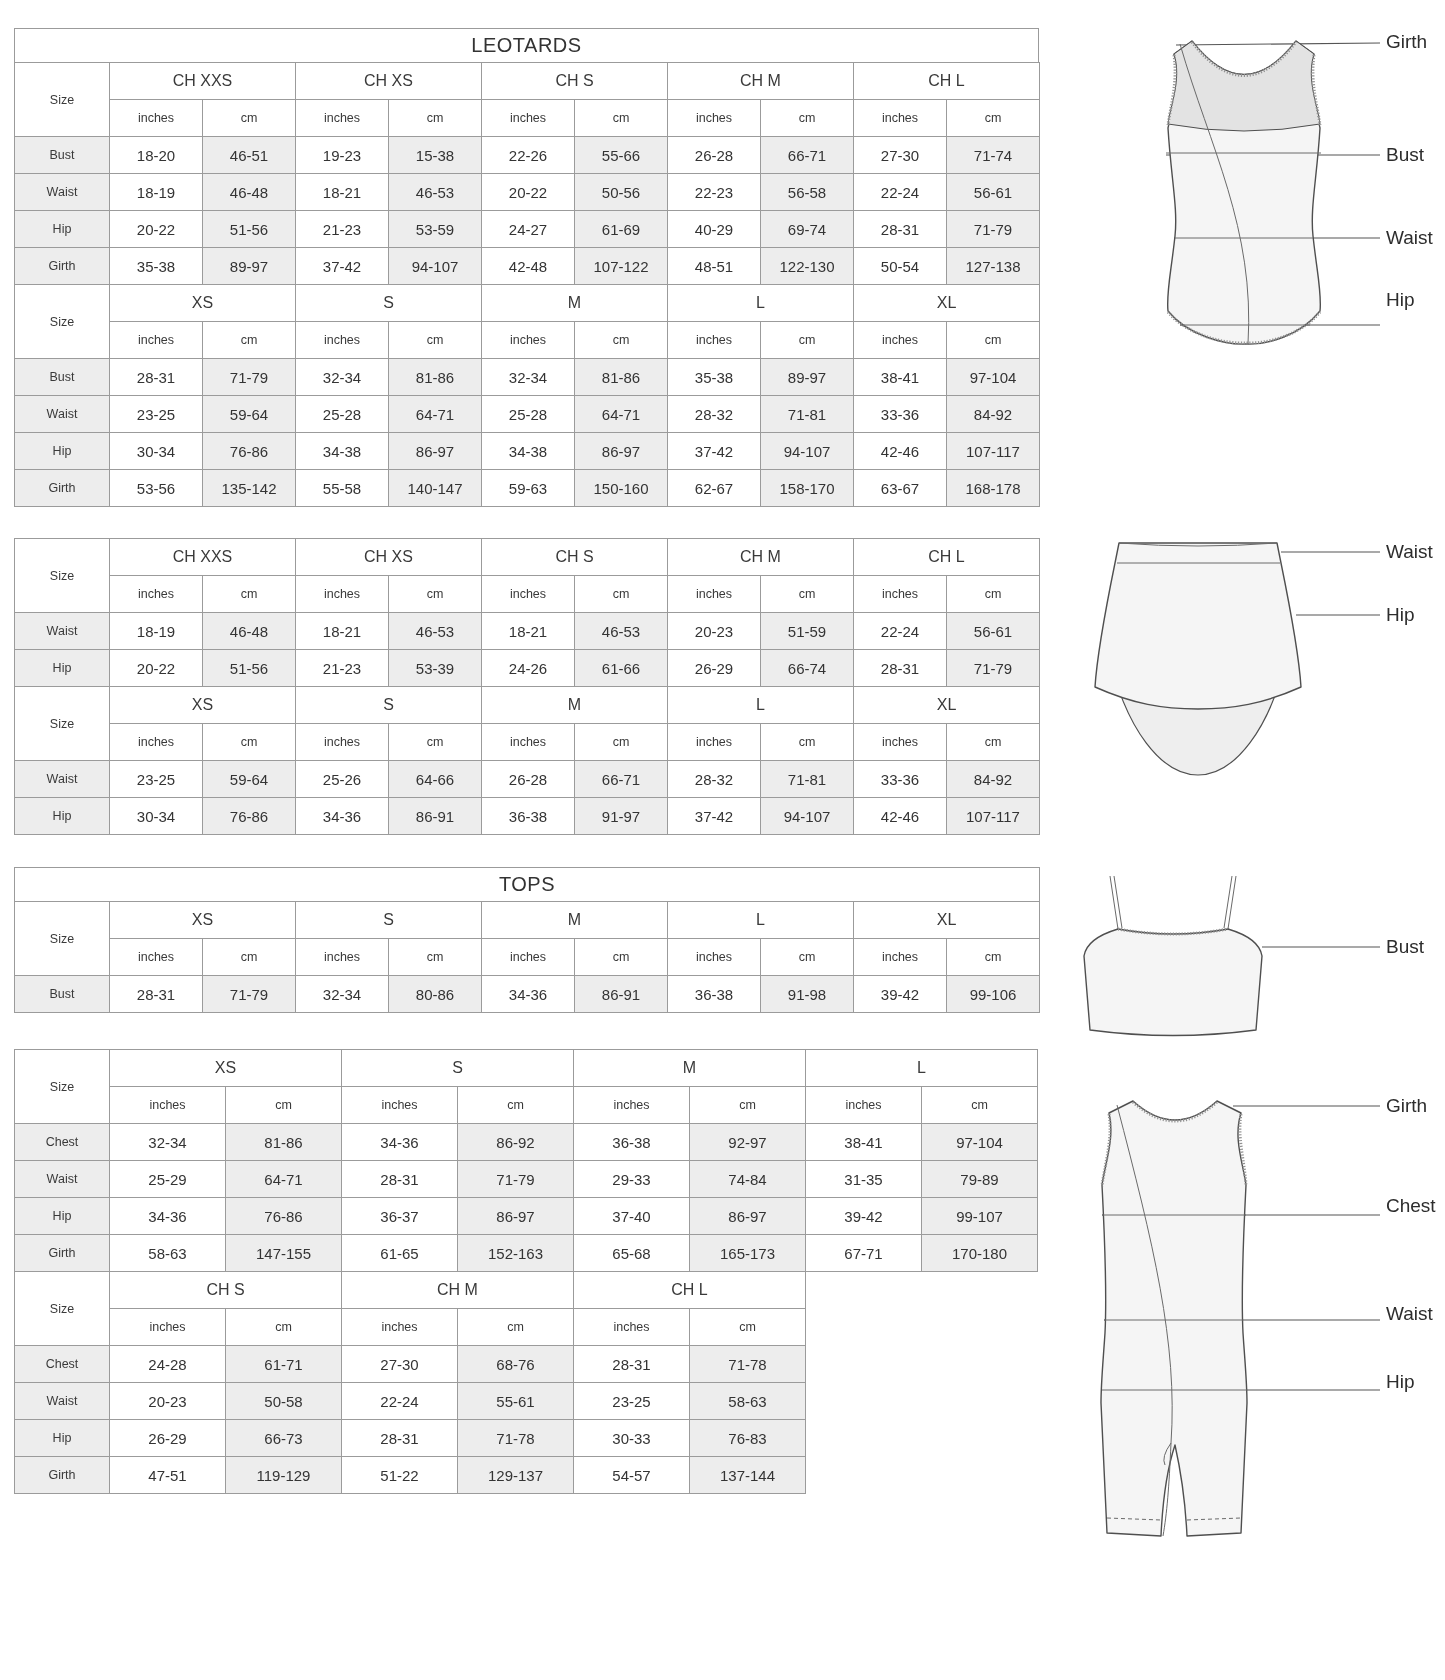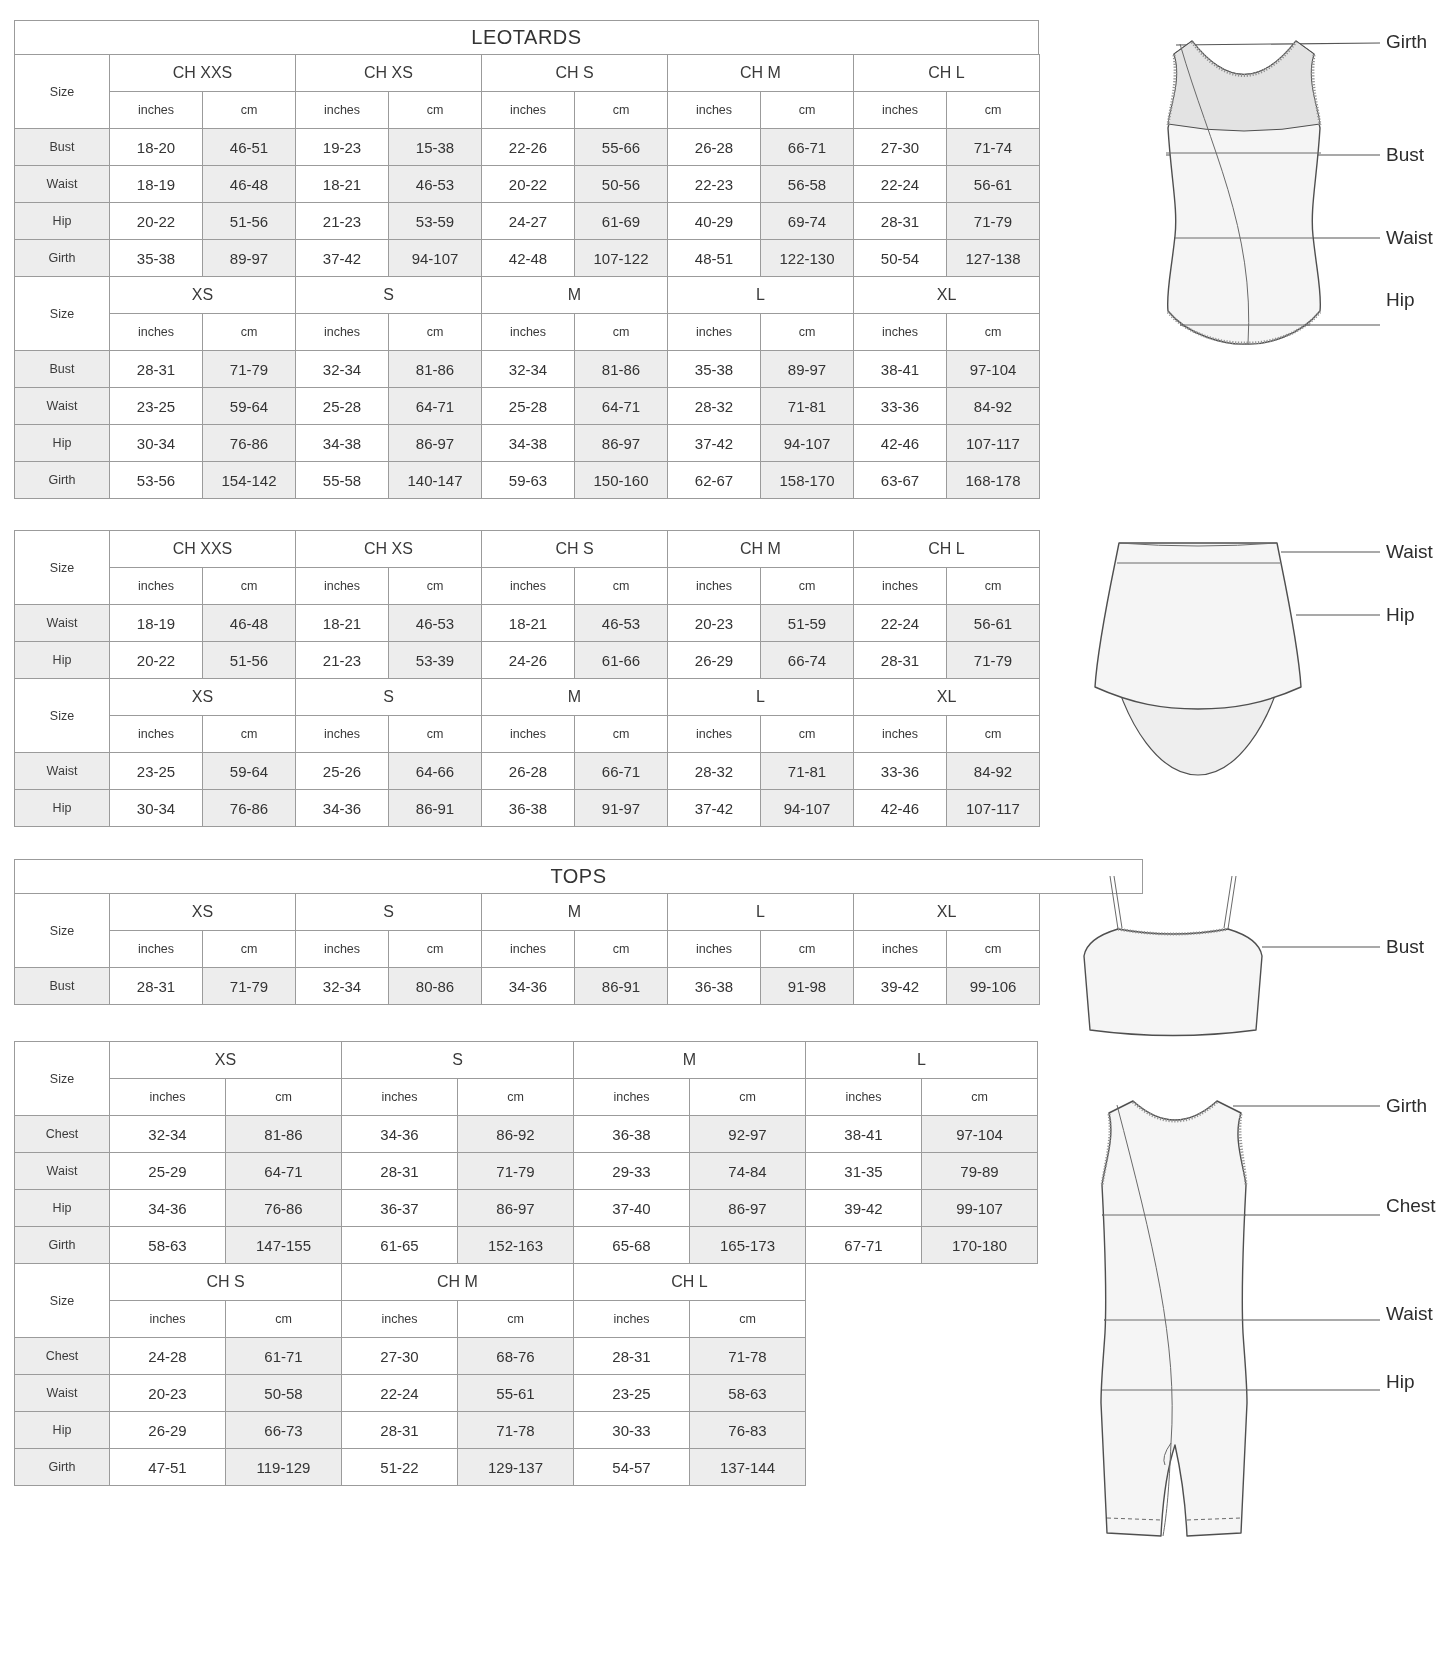--- a/index.html
+++ b/index.html
@@ -1,18 +1,18 @@
 <!DOCTYPE html>
 <html><head>
 <meta charset="utf-8">
 <style>
   html,body{margin:0;padding:0;background:#fff;}
   body{font-family:"Liberation Sans", sans-serif; color:#3f3f3f;}
   .page{position:relative;width:1445px;height:1680px;background:#fff;overflow:hidden;}
-  .tables{position:absolute;left:14px;top:20px;}
+  .tables{position:absolute;left:14px;top:28px;}
   .chart{margin-bottom:32px;}
   .chart-title{box-sizing:border-box;border:1px solid #9b9b9b;height:35px;display:flex;align-items:center;justify-content:center;
     font-size:20px;letter-spacing:.5px;color:#333;background:#fff;}
   table.size-table{border-collapse:collapse;table-layout:fixed;margin-top:-1px;background:#fff;}
   table.size-table th, table.size-table td{border:1px solid #9b9b9b;height:37px;text-align:center;vertical-align:middle;
     font-weight:normal;padding:0;box-sizing:border-box;}
   th.group-head{font-size:16px;color:#3a3a3a;}
   th.size-head, th.unit-head, th.row-label{font-size:12.5px;color:#3a3a3a;}
   td.val{font-size:15px;color:#343434;}
   th.row-label, td.cm-cell{background:#ededed;}
@@ -195,21 +195,21 @@
                 <td class="val">34-38</td>
                 <td class="val cm-cell">86-97</td>
                 <td class="val">37-42</td>
                 <td class="val cm-cell">94-107</td>
                 <td class="val">42-46</td>
                 <td class="val cm-cell">107-117</td>
               </tr>
               <tr>
                 <th class="row-label">Girth</th>
                 <td class="val">53-56</td>
-                <td class="val cm-cell">154-142</td>
+                <td class="val cm-cell">135-142</td>
                 <td class="val">55-58</td>
                 <td class="val cm-cell">140-147</td>
                 <td class="val">59-63</td>
                 <td class="val cm-cell">150-160</td>
                 <td class="val">62-67</td>
                 <td class="val cm-cell">158-170</td>
                 <td class="val">63-67</td>
                 <td class="val cm-cell">168-178</td>
               </tr>
             </tbody>
@@ -342,21 +342,21 @@
                 <td class="val cm-cell">94-107</td>
                 <td class="val">42-46</td>
                 <td class="val cm-cell">107-117</td>
               </tr>
             </tbody>
           </table>
         </div>
     </section>
 
     <section class="chart" style="margin-bottom:37px">
-      <div class="chart-title" style="width:1129px">TOPS</div>
+      <div class="chart-title" style="width:1026px">TOPS</div>
       <div>
           <table class="size-table">
             <colgroup>
               <col style="width: 95px;">
               <col style="width: 93px;">
               <col style="width: 93px;">
               <col style="width: 93px;">
               <col style="width: 93px;">
               <col style="width: 93px;">
               <col style="width: 93px;">

